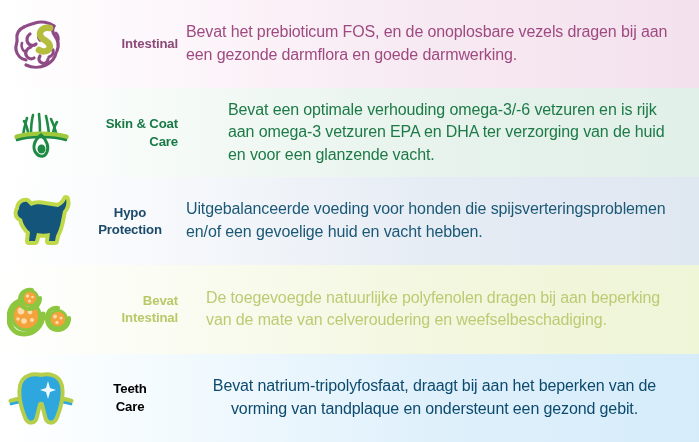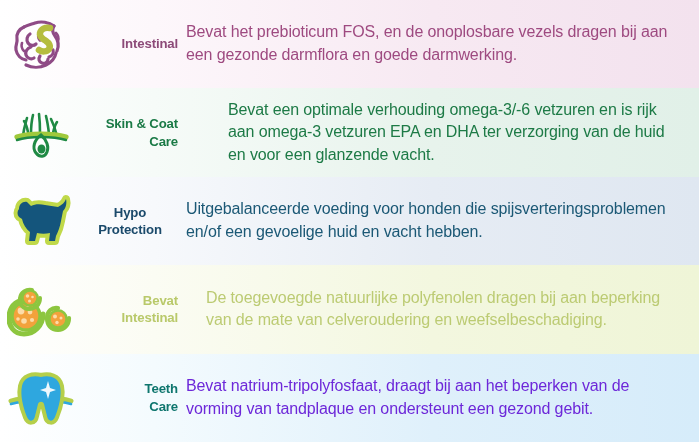--- a/index.html
+++ b/index.html
@@ -82,22 +82,22 @@
 
   .row-1 .title-cell { color: #1a7a46; }
   .row-1 .desc-cell  { color: #1d7a46; margin-left: 42px; }
 
   .row-2 .title-cell { color: #1b4a6b; text-align: center; }
   .row-2 .desc-cell  { color: #1b5875; }
 
   .row-3 .title-cell { color: #b9c96a; }
   .row-3 .desc-cell  { color: #bccb73; margin-left: 20px; }
 
-  .row-4 .title-cell { color: #0f766e; }
-  .row-4 .desc-cell  { color: #6d28d9; }
+  .row-4 .title-cell { color: #000000; text-align: center; }
+  .row-4 .desc-cell  { color: #0c4a6e; text-align: center; }
 </style>
 </head>
 <body>
 
 <div id="benefits-panel">
 
   <div class="benefit-row row-0">
     <div class="row-bg"></div>
 
     <div class="icon-cell">

